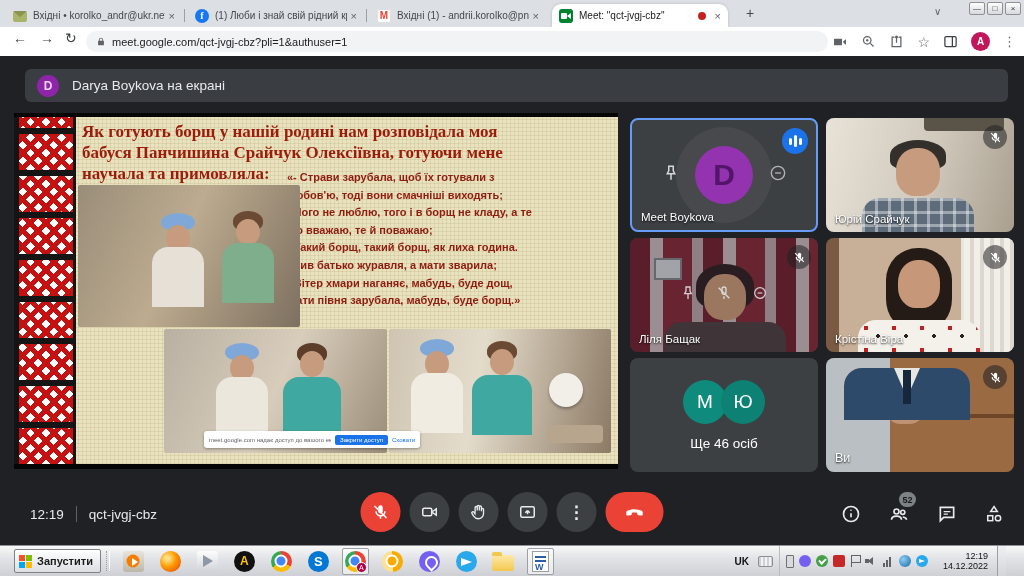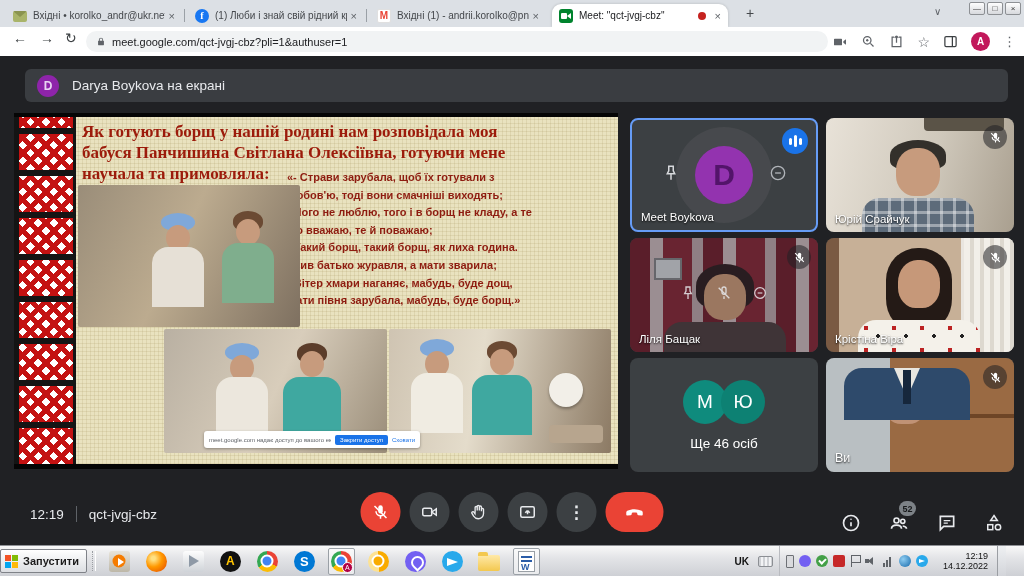--- a/index.html
+++ b/index.html
@@ -157,30 +157,30 @@
 
   
   .ctrl-left{position:absolute;left:30px;bottom:23px;display:flex;align-items:center;gap:12px;
      color:#e8eaed;font-size:13.5px;font-weight:500;}
   .ctrl-divider{width:1px;height:16px;background:#5f6368;}
   .ctrl-center{position:absolute;left:50%;transform:translateX(-50%);bottom:13px;display:flex;gap:9px;align-items:center;}
   .ctl-btn{width:40px;height:40px;border-radius:50%;background:#3c4043;display:flex;align-items:center;justify-content:center;}
   .ctl-btn.danger{background:#ea4335;}
   .end-call{width:58px;height:40px;border-radius:22px;background:#ea4335;display:flex;align-items:center;justify-content:center;}
   .more-dots{color:#e8eaed;font-size:17px;font-weight:bold;}
-  .ctrl-right{position:absolute;right:20px;bottom:8px;display:flex;gap:27px;align-items:flex-end;}
+  .ctrl-right{position:absolute;right:20px;bottom:17px;display:flex;gap:27px;align-items:flex-end;}
   .right-btn{position:relative;}
   .badge{position:absolute;top:-12px;left:11px;min-width:17px;height:15px;border-radius:8px;background:#7d8287;
      color:#17191b;font-size:9px;font-weight:bold;display:flex;align-items:center;justify-content:center;padding:0 3px;}
 
   
   .taskbar{position:absolute;left:0;bottom:0;width:100%;height:31px;
      background:linear-gradient(#f8f8f8,#e3e4e7 40%,#ced0d5);border-top:1px solid #8f9196;
      display:flex;align-items:center;}
-  .start{height:24px;margin-left:0;padding:0 7px 0 4px;display:flex;align-items:center;gap:5px;
+  .start{height:24px;margin-left:14px;padding:0 7px 0 4px;display:flex;align-items:center;gap:5px;
      border:1px solid #7f8288;border-radius:2px;background:linear-gradient(#fff,#dcdee2);
      font-size:11px;font-weight:700;color:#1b1b1b;}
   .winlogo{width:13px;height:13px;display:grid;grid-template-columns:6px 6px;grid-template-rows:6px 6px;gap:1px;}
   .winlogo i{display:block;}
   .ql-handle{width:4px;height:20px;margin:0 5px;border-left:1px dotted #9a9da2;border-right:1px solid #fff;}
   .tb-icons{display:flex;align-items:center;}
   .tb-icon{width:27px;height:27px;margin:0 5px;display:flex;align-items:center;justify-content:center;position:relative;}
   .tb-icon.pressed{border:1px solid #9aa0a6;border-radius:2px;background:rgba(255,255,255,.55);}
   .ico-circle{width:21px;height:21px;border-radius:50%;}
   .chrome-ball{background:conic-gradient(#ea4335 0 33%,#fbbc05 33% 66%,#34a853 66% 100%);position:relative;}
@@ -329,21 +329,21 @@
     <div class="banner">
       <span class="banner-avatar">D</span>
       <span class="banner-text">Darya Boykova на екрані</span>
     </div>
 
     <div class="slide-wrap">
       <div class="slide">
         <div class="embroidery"></div>
         <div class="slide-title">
           <div>Як готують борщ у нашій родині нам розповідала  моя</div>
-          <div>бабуся Панчишина Світлана Олексіївна, готуючи мене</div>
+          <div>бабуся Панчишина Срайчук Олексіївна, готуючи мене</div>
           <div>научала та примовляла:</div>
         </div>
         <div class="quote">
           <div>«- Страви зарубала, щоб їх готували з</div>
           <div>любов'ю, тоді вони смачніші виходять;</div>
           <div>- Чого не люблю, того і в борщ не кладу, а те</div>
           <div>що вважаю, те й поважаю;</div>
           <div>- Такий борщ, такий борщ, як лиха година.</div>
           <div>Убив батько журавля, а мати зварила;</div>
           <div>- Вітер хмари наганяє, мабудь, буде дощ,</div>

